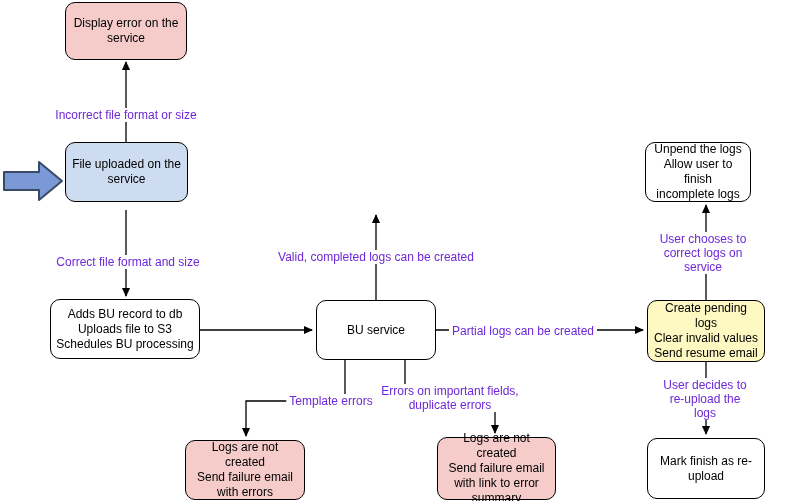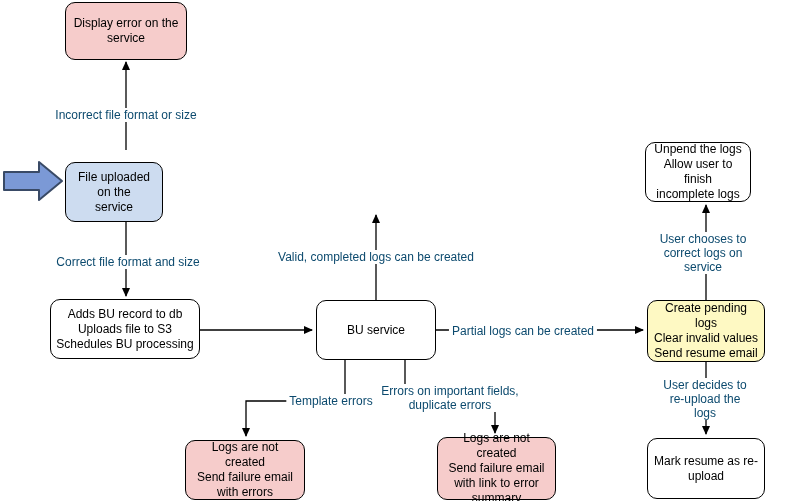--- a/index.html
+++ b/index.html
@@ -25,32 +25,32 @@
     padding:3px 5px;
     white-space:pre-line;
     z-index:3;
   }
   .edge-label{
     position:absolute;
     transform:translate(-50%,-50%);
     background:#ffffff;
     font-size:12px;
     line-height:14px;
-    color:#0c4a6e;
+    color:#6d28d9;
     text-align:center;
     white-space:pre-line;
     padding:0 3px;
     z-index:2;
   }
   svg.wires{
     position:absolute;left:0;top:0;z-index:1;
   }
   
   #n-display-error   {left:65px;  top:2px;   width:122px; height:58px;}
-  #n-file-uploaded   {left:65px;  top:162px; width:98px; height:60px;}
+  #n-file-uploaded   {left:65px;  top:142px; width:123px; height:60px;}
   #n-adds-bu         {left:50px;  top:299px; width:150px; height:60px;}
   #n-success         {left:316px; top:147px; width:120px; height:64px;}
   #n-bu-service      {left:316px; top:300px; width:120px; height:60px;}
   #n-unpend          {left:645px; top:142px; width:106px; height:60px;}
   #n-pending         {left:647px; top:300px; width:118px; height:62px;}
   #n-mark-reupload   {left:647px; top:438px; width:118px; height:61px;}
   #n-fail-template   {left:185px; top:440px; width:120px; height:60px;}
   #n-fail-fields     {left:437px; top:437px; width:119px; height:63px;}
   
   #l-incorrect      {left:126px; top:115px;}
@@ -101,21 +101,21 @@
   <div class="node" id="n-bu-service" style="background-color: rgb(255, 255, 255);">BU service</div>
 
   <div class="node" id="n-unpend" style="background-color: rgb(255, 255, 255);">Unpend the logs
 Allow user to finish
 incomplete logs</div>
 
   <div class="node" id="n-pending" style="background-color: #fef9c3;">Create pending logs
 Clear invalid values
 Send resume email</div>
 
-  <div class="node" id="n-mark-reupload" style="background-color: rgb(255, 255, 255);">Mark resume as re-
+  <div class="node" id="n-mark-reupload" style="background-color: rgb(255, 255, 255);">Mark finish as re-
 upload</div>
 
   <div class="node" id="n-fail-template" style="background-color: rgb(246, 204, 203);">Logs are not created
 Send failure email
 with errors</div>
 
   <div class="node" id="n-fail-fields" style="background-color: rgb(246, 204, 203);">Logs are not created
 Send failure email
 with link to error
 summary</div>

